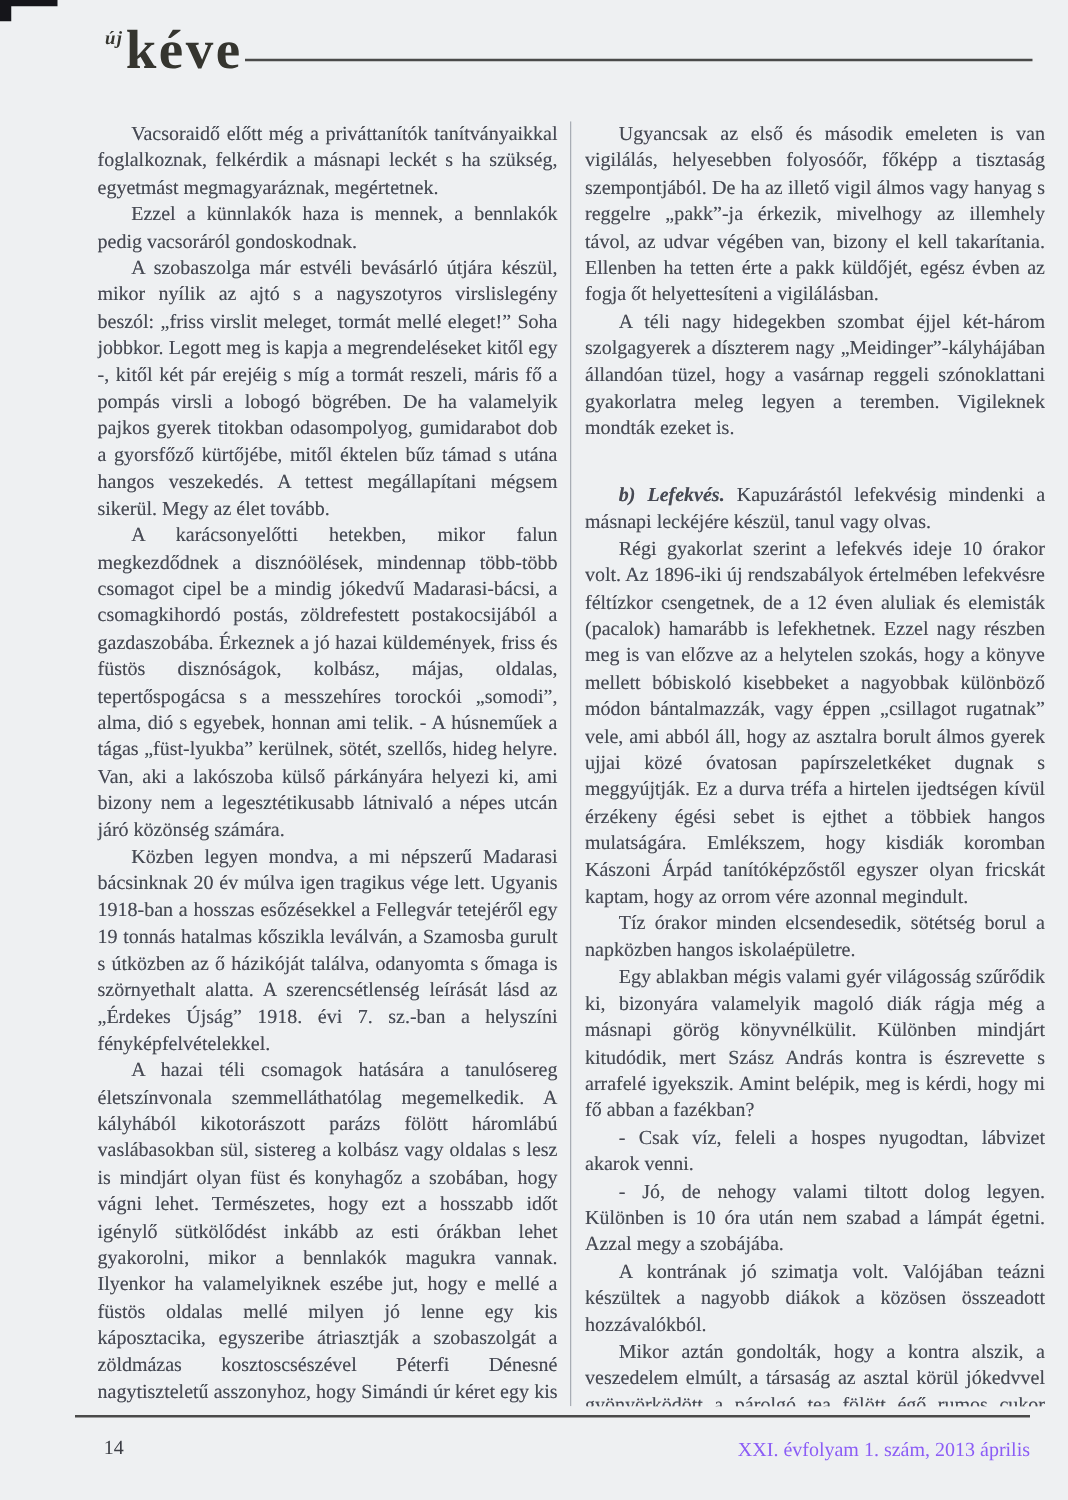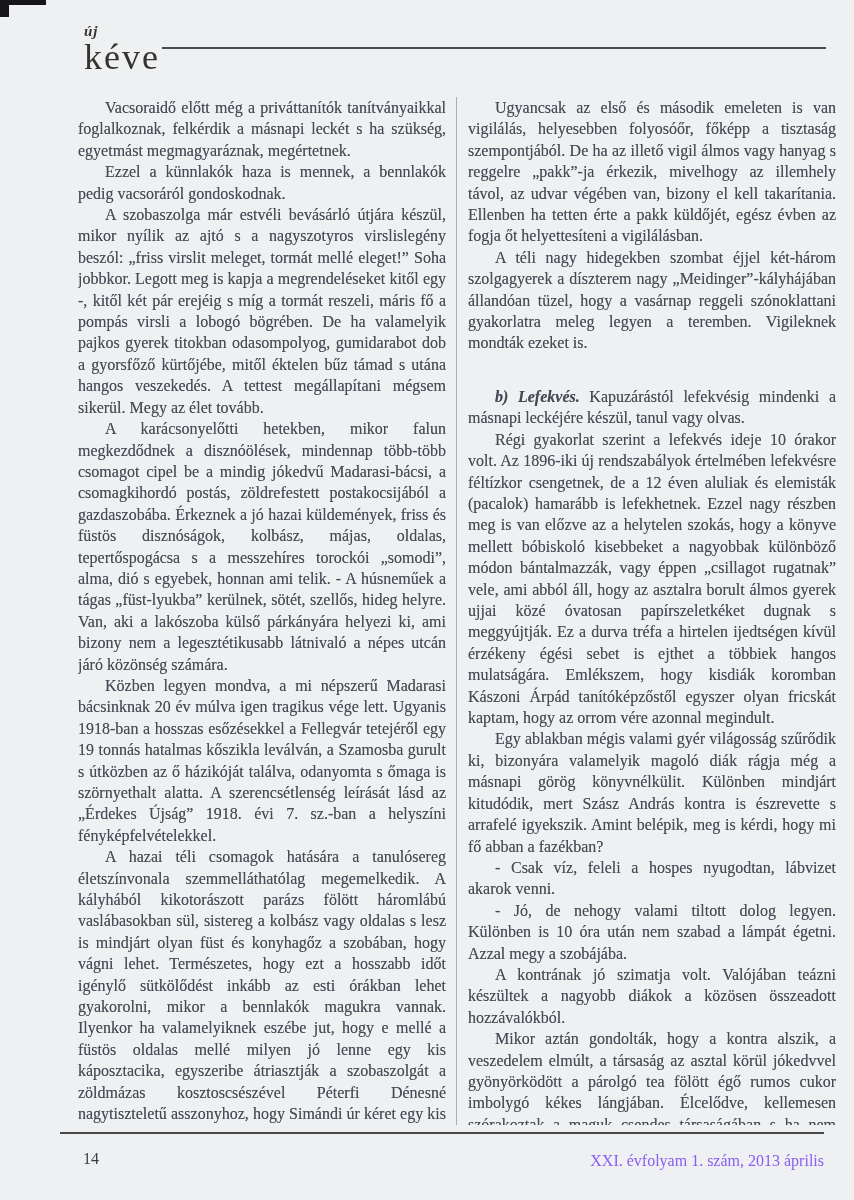--- a/index.html
+++ b/index.html
@@ -23,28 +23,28 @@
   
   .corner-mark{
     position:absolute;top:0;left:0;width:46px;height:17px;
     border-left:9px solid #15151a;border-top:5px solid #15151a;
   }
   
   .masthead{
     position:absolute;left:84px;top:18px;right:28px;
     display:flex;align-items:flex-start;
   }
-  .logo{white-space:nowrap;display:flex;align-items:flex-start;flex-direction:column;}
+  .logo{white-space:nowrap;display:flex;align-items:flex-start;}
   .logo-uj{
     font-style:italic;font-weight:bold;font-size:15px;line-height:1;
     color:var(--logo-ink);margin-top:6px;margin-right:2px;
     letter-spacing:1px;
   }
   .logo-keve{
-    font-weight:normal;font-size:36px;line-height:1;
+    font-weight:bold;font-size:44px;line-height:1;
     color:var(--logo-ink);letter-spacing:2px;
     font-family:"Liberation Serif","DejaVu Serif",serif;
   }
   .head-rule{
     flex:1;height:0;border-top:2px solid var(--rule);
     margin-top:29px;margin-left:2px;
   }
   
   .columns{
     position:absolute;top:97px;left:78px;
@@ -98,20 +98,21 @@
         <p>A karácsonyelőtti hetekben, mikor falun megkezdődnek a disznóölések, mindennap több-több csomagot cipel be a mindig jókedvű Madarasi-bácsi, a csomagkihordó postás, zöldrefestett postakocsijából a gazdaszobába. Érkeznek a jó hazai küldemények, friss és füstös disznóságok, kolbász, májas, oldalas, tepertőspogácsa s a messzehíres torockói „somodi”, alma, dió s egyebek, honnan ami telik. - A húsneműek a tágas „füst-lyukba” kerülnek, sötét, szellős, hideg helyre. Van, aki a lakószoba külső párkányára helyezi ki, ami bizony nem a legesztétikusabb látnivaló a népes utcán járó közönség számára.</p>
         <p>Közben legyen mondva, a mi népszerű Madarasi bácsinknak 20 év múlva igen tragikus vége lett. Ugyanis 1918-ban a hosszas esőzésekkel a Fellegvár tetejéről egy 19 tonnás hatalmas kőszikla leválván, a Szamosba gurult s útközben az ő házikóját találva, odanyomta s őmaga is szörnyethalt alatta. A szerencsétlenség leírását lásd az „Érdekes Újság” 1918. évi 7. sz.-ban a helyszíni fényképfelvételekkel.</p>
         <p>A hazai téli csomagok hatására a tanulósereg életszínvonala szemmelláthatólag megemelkedik. A kályhából kikotorászott parázs fölött háromlábú vaslábasokban sül, sistereg a kolbász vagy oldalas s lesz is mindjárt olyan füst és konyhagőz a szobában, hogy vágni lehet. Természetes, hogy ezt a hosszabb időt igénylő sütkölődést inkább az esti órákban lehet gyakorolni, mikor a bennlakók magukra vannak. Ilyenkor ha valamelyiknek eszébe jut, hogy e mellé a füstös oldalas mellé milyen jó lenne egy kis káposztacika, egyszeribe átriasztják a szobaszolgát a zöldmázas kosztoscsészével Péterfi Dénesné nagytiszteletű asszonyhoz, hogy Simándi úr kéret egy kis káposztalevelet. A fiú pár perc múlva már hozza is a káposztalevelet, benne egy szép fej káposztával. A nagytiszteletű asszonynak ugyanis minden ősszel gondja van, hogy a diákok részére sózzon be egy hordó káposztát. Hasonlóképpen a közelben lakó többi tanárcsaládok is. - Hát még ha valamelyik hozzáértő diák puliszkát is főz, kész a lukullusi lakoma.</p>
       </section>
     <div class="col-divider"></div>
     <section class="col" id="col-right">
         <p>Ugyancsak az első és második emeleten is van vigilálás, helyesebben folyosóőr, főképp a tisztaság szempontjából. De ha az illető vigil álmos vagy hanyag s reggelre „pakk”-ja érkezik, mivelhogy az illemhely távol, az udvar végében van, bizony el kell takarítania. Ellenben ha tetten érte a pakk küldőjét, egész évben az fogja őt helyettesíteni a vigilálásban.</p>
         <p>A téli nagy hidegekben szombat éjjel két-három szolgagyerek a díszterem nagy „Meidinger”-kályhájában állandóan tüzel, hogy a vasárnap reggeli szónoklattani gyakorlatra meleg legyen a teremben. Vigileknek mondták ezeket is.</p>
         <p style="margin-top: 32.1px;"><span class="lead">b) Lefekvés.</span> Kapuzárástól lefekvésig mindenki a másnapi leckéjére készül, tanul vagy olvas.</p>
         <p>Régi gyakorlat szerint a lefekvés ideje 10 órakor volt. Az 1896-iki új rendszabályok értelmében lefekvésre féltízkor csengetnek, de a 12 éven aluliak és elemisták (pacalok) hamarább is lefekhetnek. Ezzel nagy részben meg is van előzve az a helytelen szokás, hogy a könyve mellett bóbiskoló kisebbeket a nagyobbak különböző módon bántalmazzák, vagy éppen „csillagot rugatnak” vele, ami abból áll, hogy az asztalra borult álmos gyerek ujjai közé óvatosan papírszeletkéket dugnak s meggyújtják. Ez a durva tréfa a hirtelen ijedtségen kívül érzékeny égési sebet is ejthet a többiek hangos mulatságára. Emlékszem, hogy kisdiák koromban Kászoni Árpád tanítóképzőstől egyszer olyan fricskát kaptam, hogy az orrom vére azonnal megindult.</p>
+        <p>Tíz órakor minden elcsendesedik, sötétség borul a napközben hangos iskolaépületre.</p>
         <p>Egy ablakban mégis valami gyér világosság szűrődik ki, bizonyára valamelyik magoló diák rágja még a másnapi görög könyvnélkülit. Különben mindjárt kitudódik, mert Szász András kontra is észrevette s arrafelé igyekszik. Amint belépik, meg is kérdi, hogy mi fő abban a fazékban?</p>
         <p>- Csak víz, feleli a hospes nyugodtan, lábvizet akarok venni.</p>
         <p>- Jó, de nehogy valami tiltott dolog legyen. Különben is 10 óra után nem szabad a lámpát égetni. Azzal megy a szobájába.</p>
         <p>A kontrának jó szimatja volt. Valójában teázni készültek a nagyobb diákok a közösen összeadott hozzávalókból.</p>
         <p>Mikor aztán gondolták, hogy a kontra alszik, a veszedelem elmúlt, a társaság az asztal körül jókedvvel gyönyörködött a párolgó tea fölött égő rumos cukor imbolygó kékes lángjában. Élcelődve, kellemesen szórakoztak a maguk csendes társaságában s ha nem félnének a botránytól, talán rá is gyújtanának a régi diáknótára, hogy</p>
       </section>
   </main>
 
   <footer class="page-footer">
     <span class="page-number">14</span>

